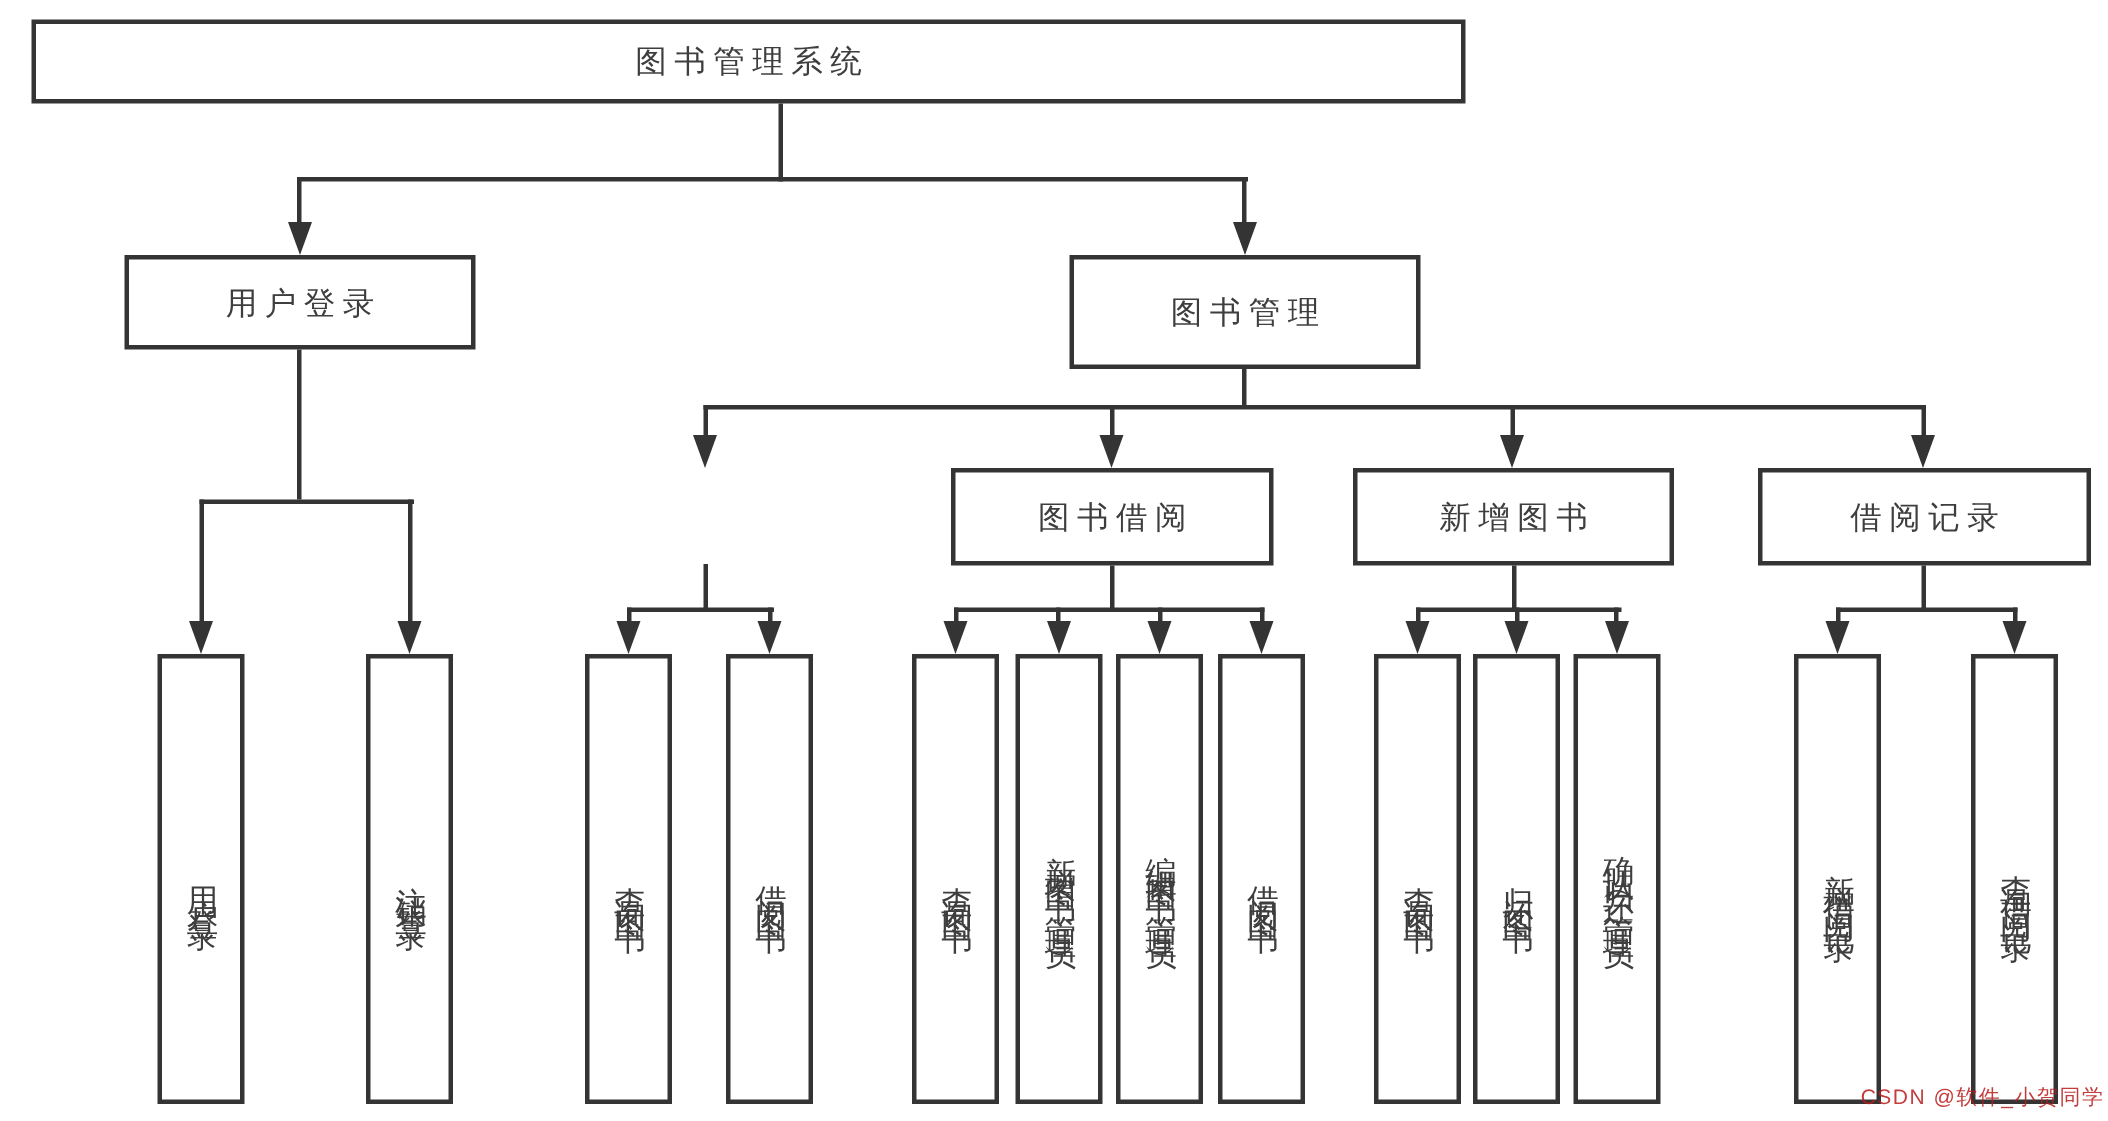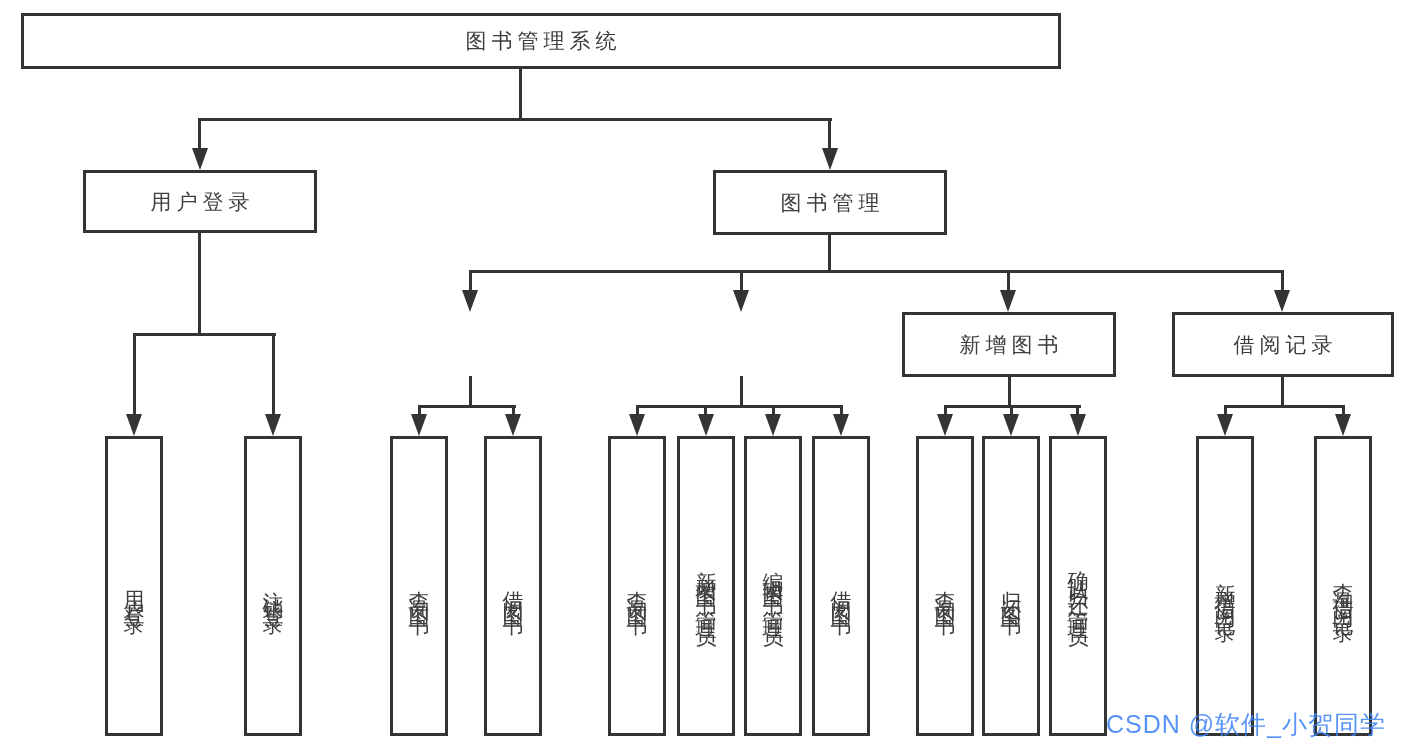--- a/index.html
+++ b/index.html
@@ -29,23 +29,23 @@
   .vbox {
     position:absolute; box-sizing:border-box;
     border:3px solid #343434; background:#ffffff;
     width:58px; top:436px; height:300px;
     display:flex; align-items:center; justify-content:center;
     writing-mode:vertical-rl; text-orientation:mixed;
     font-size:21px; letter-spacing:8px; padding-top:8px;
     color:#3e3e3e;
   }
   .watermark {
-    position:absolute; right:19px; bottom:6px; z-index:5;
-    font-size:25px; letter-spacing:1px;
-    color:#3b82f6; opacity:0.85; white-space:nowrap;
+    position:absolute; right:2px; bottom:6px; z-index:5;
+    font-size:14px; letter-spacing:1px;
+    color:#b91c1c; opacity:0.85; white-space:nowrap;
   }
 </style>
 </head>
 <body>
 
 <div class="stage">
 
   <div class="line v" style="left:519px; top:68px;  height:53px;"></div>
   <div class="line h" style="left:198px; top:118px; width:634px;"></div>
   <div class="line v" style="left:198px; top:118px; height:36px;"></div>
@@ -98,25 +98,26 @@
   <div class="arr" style="left:1003px; top:414px;"></div>
   <div class="arr" style="left:1070px; top:414px;"></div>
 
   <div class="line v" style="left:1281px; top:376px; height:31px;"></div>
   <div class="line h" style="left:1224px; top:405px; width:121px;"></div>
   <div class="line v" style="left:1224px; top:405px; height:12px;"></div>
   <div class="line v" style="left:1342px; top:405px; height:12px;"></div>
   <div class="arr" style="left:1217px; top:414px;"></div>
   <div class="arr" style="left:1335px; top:414px;"></div>
 
-  <div class="hbox" style="left:21px;  top:13px;  width:1040px; height:56px;">图书管理系统</div>
+  <div class="hbox" style="left:21px;  top:13px;  width:956px; height:56px;">图书管理系统</div>
 
   <div class="hbox" style="left:83px;  top:170px; width:234px; height:63px;">用户登录</div>
-  <div class="hbox" style="left:713px; top:170px; width:234px; height:65px;">图书管理</div>
+  <div class="hbox" style="left:713px; top:170px; width:234px; height:76px;">图书管理</div>
 
+  <div class="hbox" style="left:634px;  top:312px; width:215px; height:65px;">图书借阅</div>
   <div class="hbox" style="left:902px;  top:312px; width:214px; height:65px;">新增图书</div>
   <div class="hbox" style="left:1172px; top:312px; width:222px; height:65px;">借阅记录</div>
 
   <div class="vbox" style="left:105px;">用户登录</div>
   <div class="vbox" style="left:244px;">注销登录</div>
 
   <div class="vbox" style="left:390px;">查询图书</div>
   <div class="vbox" style="left:484px;">借阅图书</div>
 
   <div class="vbox" style="left:608px;">查询图书</div>

